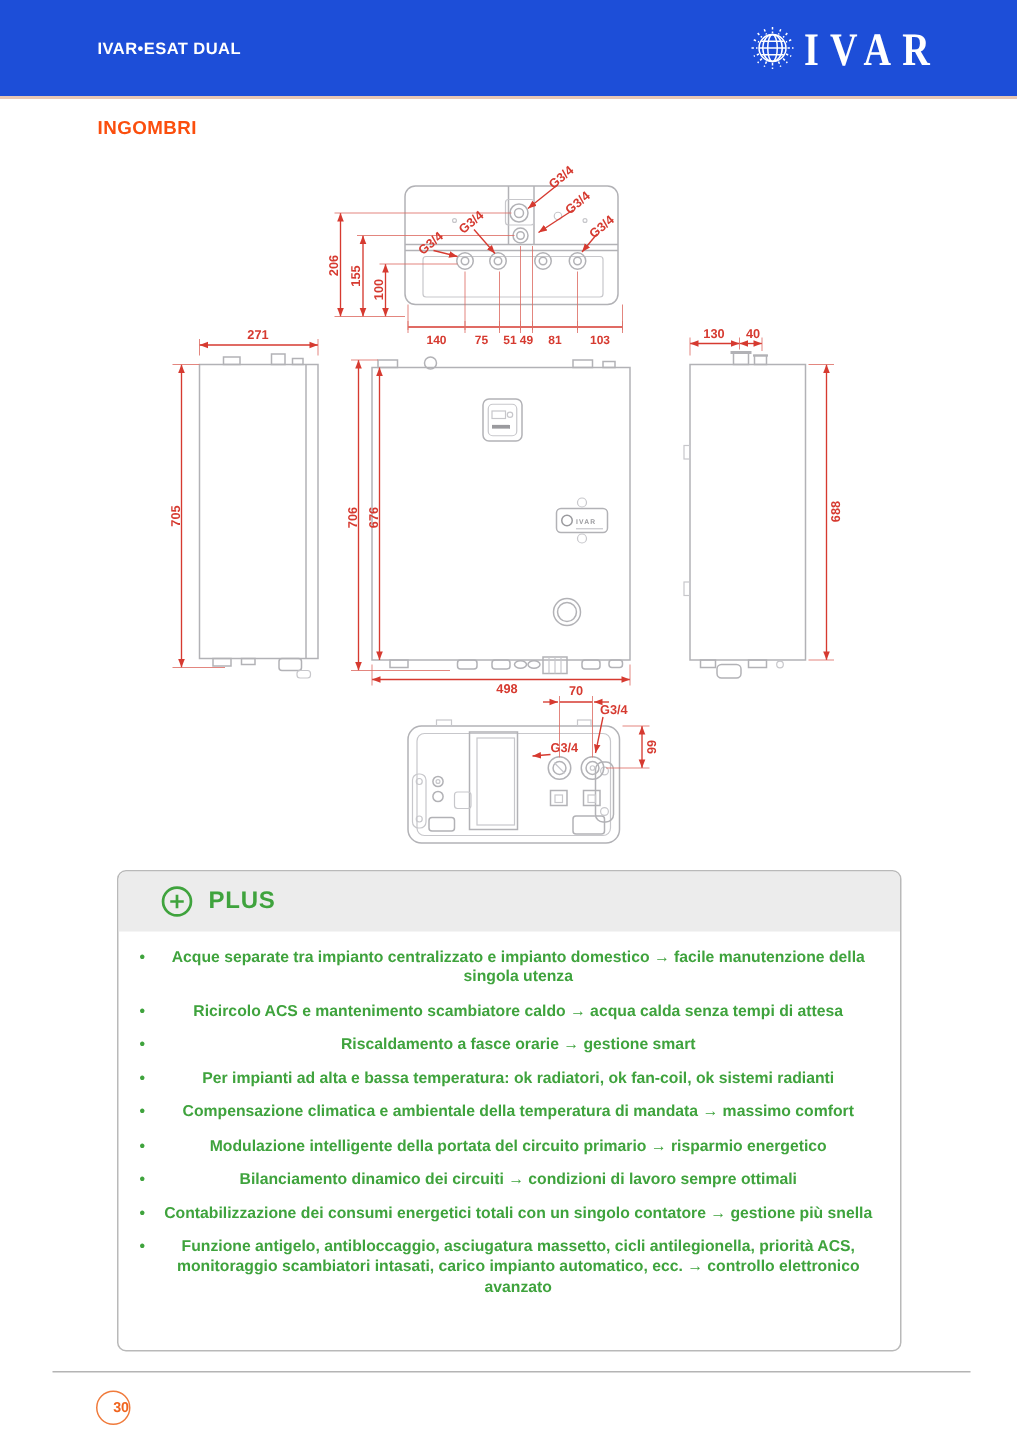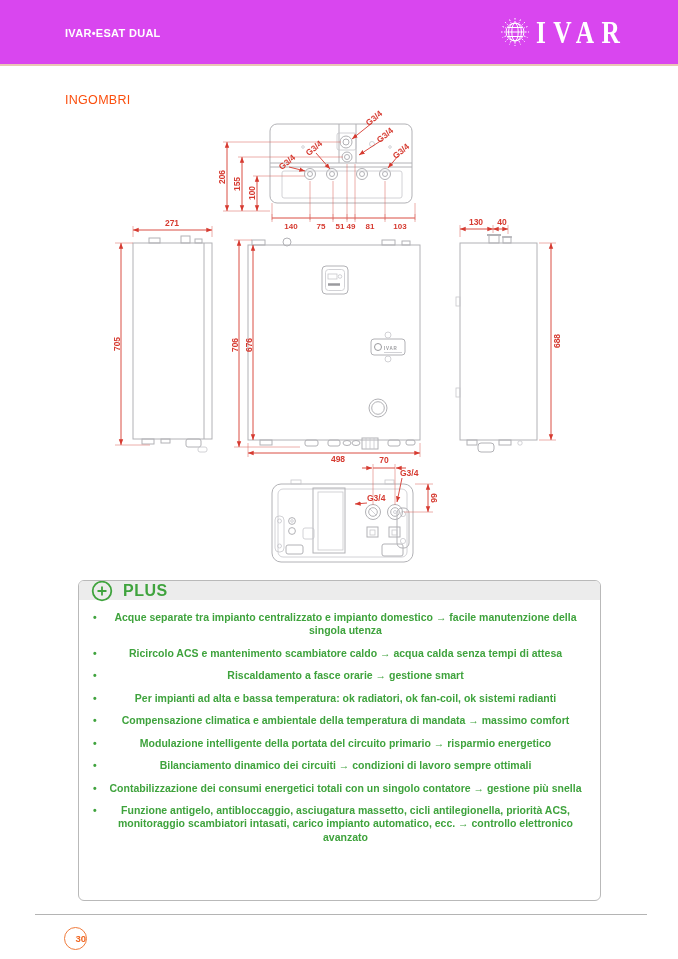--- a/index.html
+++ b/index.html
@@ -4,52 +4,52 @@
 <title>IVAR ESAT DUAL — Ingombri</title>
 <style>
   html,body { margin:0; padding:0; }
   body {
     width:678px; height:959px; position:relative; background:#ffffff;
     font-family:"Liberation Sans", sans-serif; overflow:hidden;
   }
   
   .header {
     position:absolute; top:0; left:0; width:678px; height:64px;
-    background:#d946ef; border-bottom:2px solid #e8c7b4;
+    background:#1d4ed8; border-bottom:2px solid #e8c7b4;
   }
   .header-title {
     position:absolute; left:65px; top:27px; color:#ffffff;
     font-size:11px; font-weight:bold; letter-spacing:.3px;
   }
   .logo { position:absolute; right:34px; top:9px; }
   
   .section-title {
-    position:absolute; left:65px; top:93px; margin:0;
-    color:#fb4e0d; font-size:12.5px; font-weight:normal; letter-spacing:.3px;
+    position:absolute; left:65px; top:78px; margin:0;
+    color:#fb4e0d; font-size:12.5px; font-weight:bold; letter-spacing:.3px;
   }
   
   svg.drawings { position:absolute; top:0; left:0; }
   .o  { fill:none; stroke:#b2b2b6; stroke-width:1; }
   .o2 { fill:none; stroke:#c7c7cb; stroke-width:.8; }
   .dim { stroke:#d63a30; stroke-width:.9; fill:none; }
   .arr2 { marker-start:url(#arr); marker-end:url(#arr); }
   .arrE { marker-end:url(#arr); }
   .ext { stroke:#dd6c63; stroke-width:.55; fill:none; }
   .dt  { fill:#d63a30; font-family:"Liberation Sans",sans-serif; font-size:8.5px; font-weight:bold; }
   .dts { font-size:8px; }
   .tiny{ fill:#9a9a9e; font-family:"Liberation Sans",sans-serif; font-size:4.5px; font-weight:bold; letter-spacing:.8px; }
   
   .plus-box {
     position:absolute; left:78px; top:580px; width:523px; height:321px;
     border:1.5px solid #b9b9b9; border-radius:6px; background:#ffffff;
     box-sizing:border-box; overflow:hidden;
   }
   .plus-header {
-    background:#ececec; height:19px; display:flex; align-items:center;
-    padding-left:12px;
+    background:#ececec; height:40px; display:flex; align-items:center;
+    padding-left:28px;
   }
   .plus-title {
     margin:0 0 0 10px; color:#3fa33d; font-size:16px; font-weight:bold; letter-spacing:.5px;
   }
   .plus-list { margin:11px 10px 0 14px; padding:0; list-style:none;text-align:center; }
   .plus-list li {
     position:relative; padding-left:8px; margin-bottom:9px;
     color:#3fa33d; font-size:10.5px; font-weight:bold; line-height:1.28;
   }
   .plus-list li::before { content:"•"; position:absolute; left:0; top:0; }

